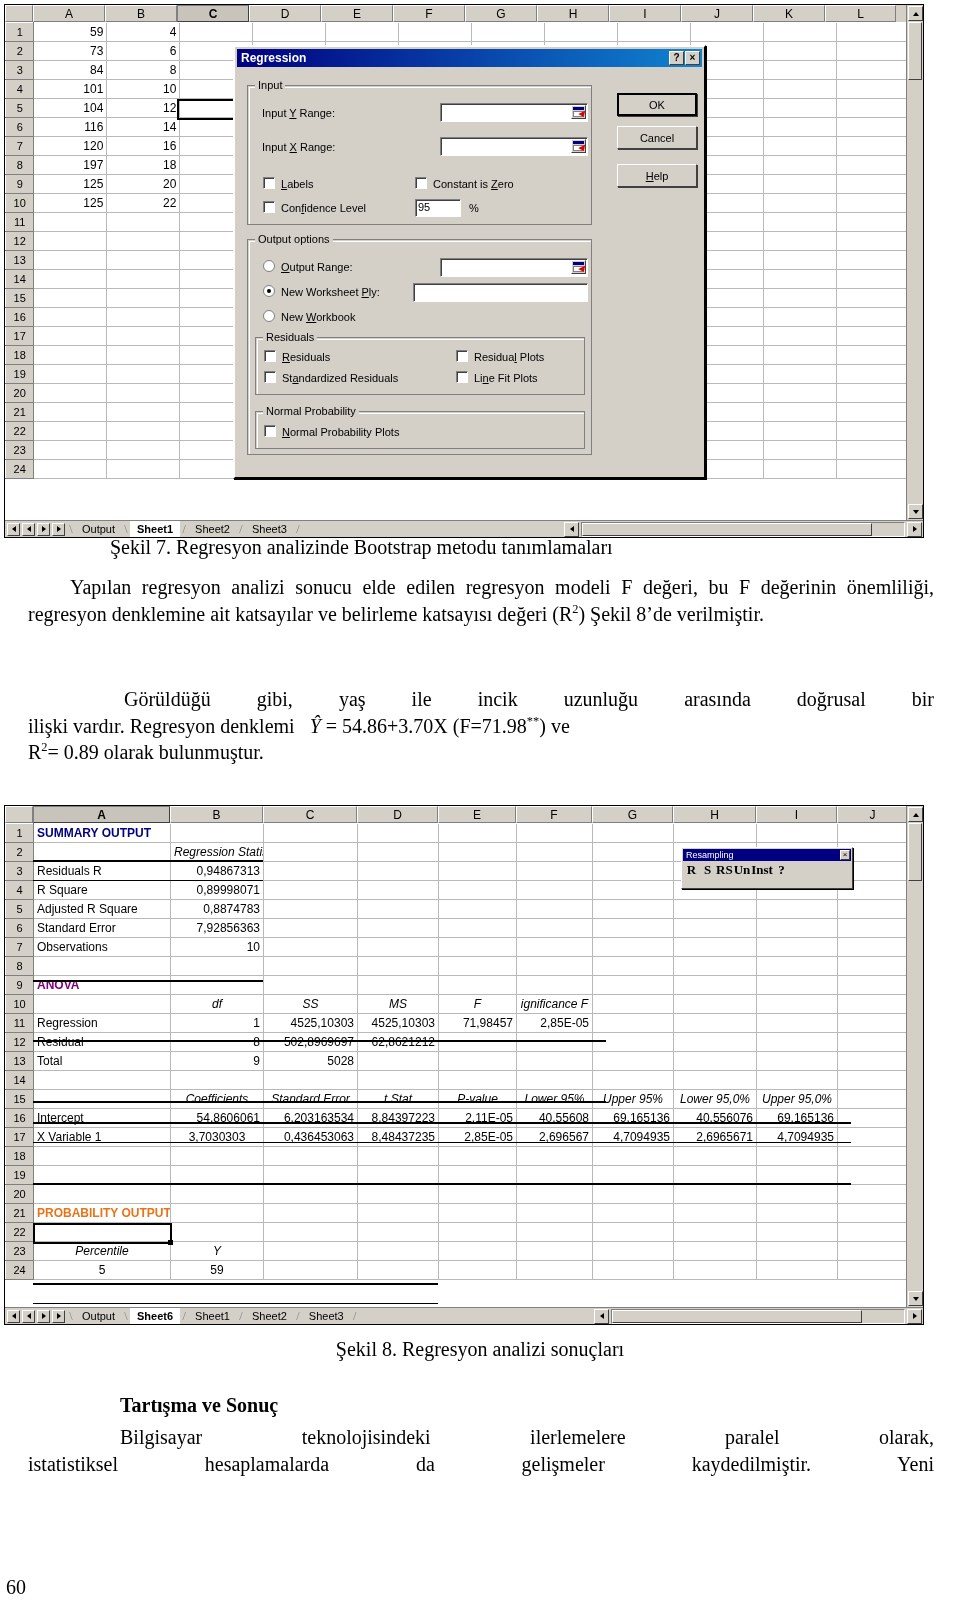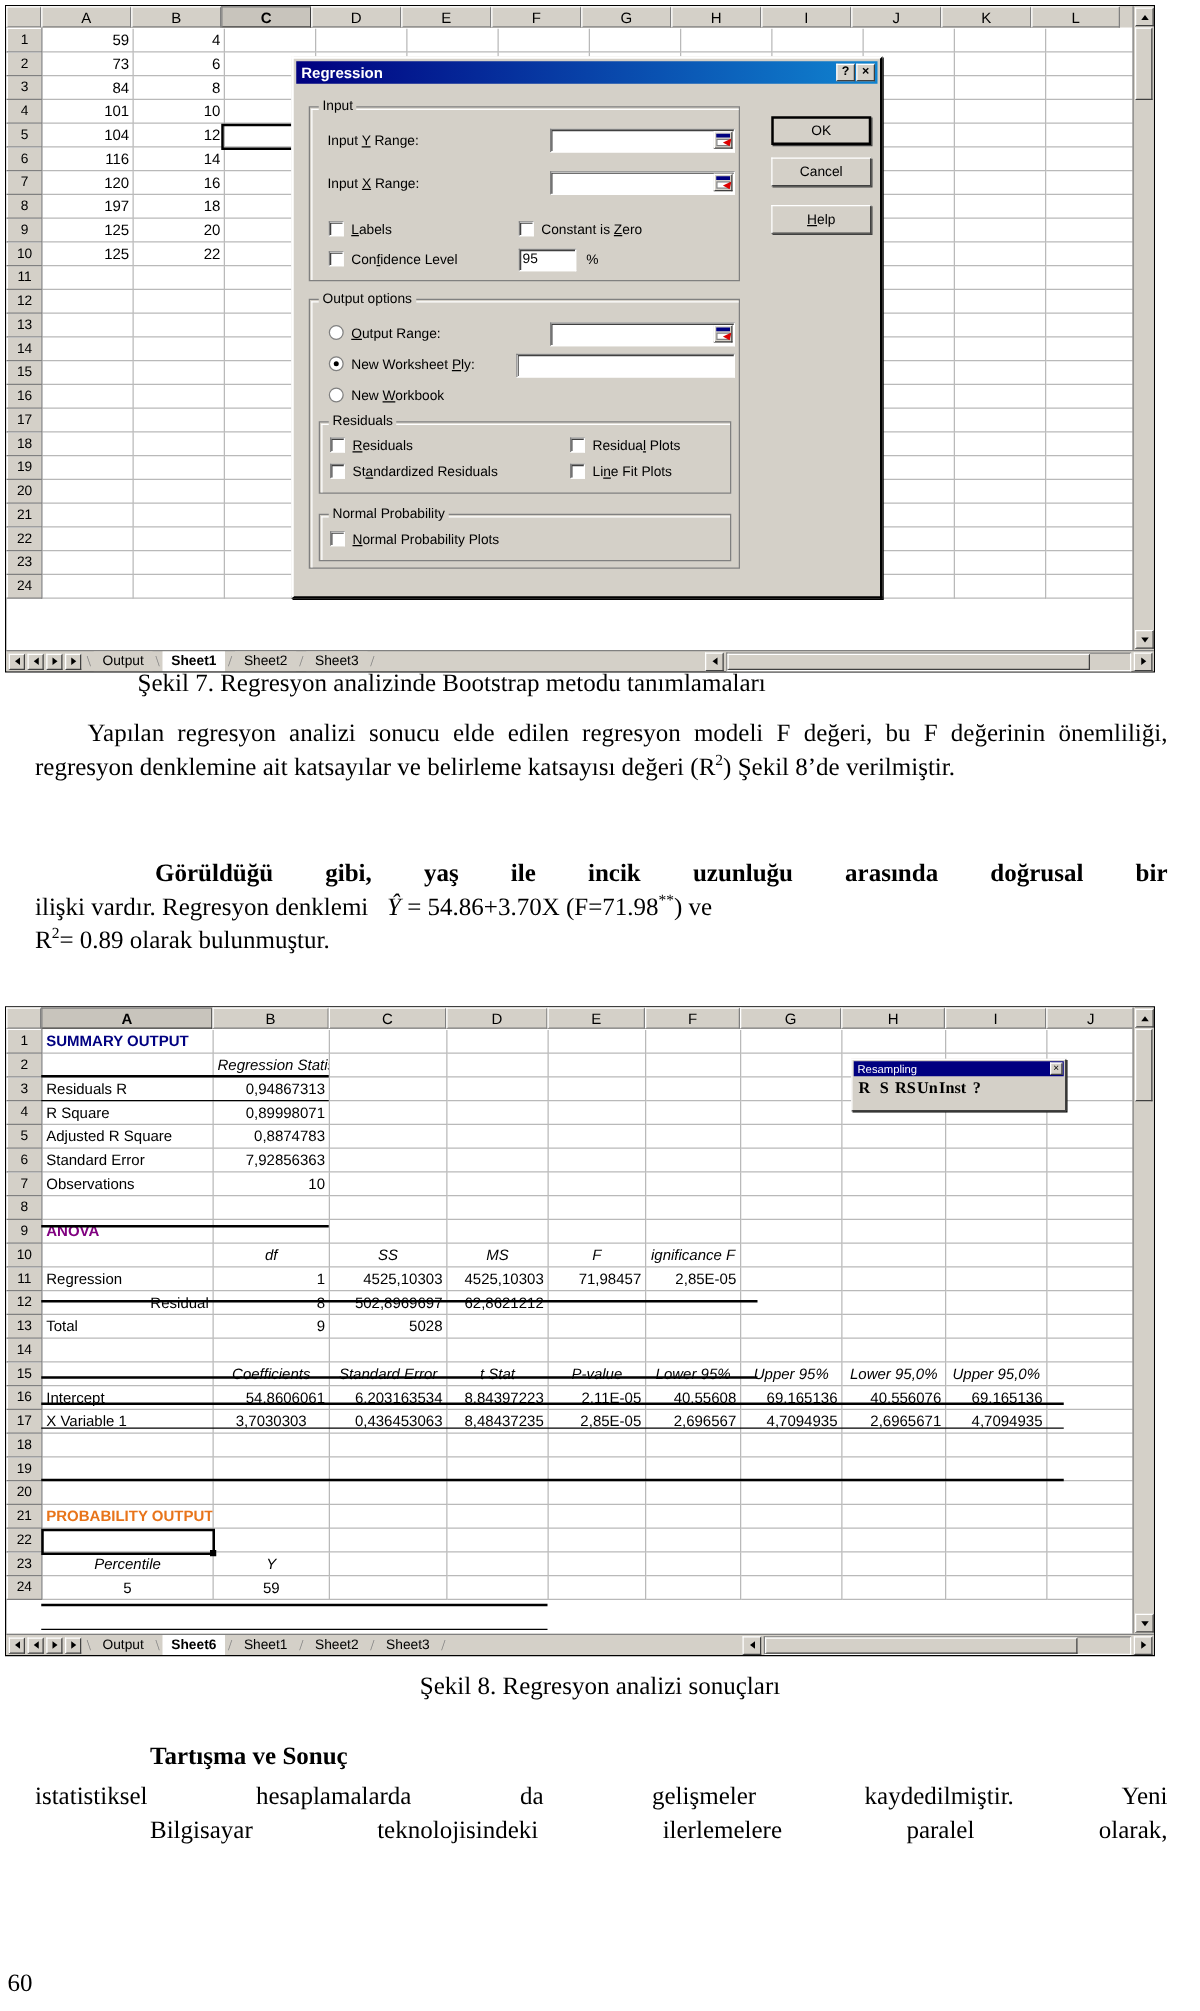--- a/index.html
+++ b/index.html
@@ -657,21 +657,21 @@
     </div>
   </div>
 
   <div class="caption" style="position:absolute;left:110px;top:536px;width:760px;text-align:left;">Şekil 7. Regresyon analizinde Bootstrap metodu tanımlamaları</div>
 
   <div class="prose" style="position:absolute;left:28px;top:574px;width:906px;text-align:justify;">
     <span style="display:inline-block;width:42px;"></span><span>Yapılan regresyon analizi sonucu elde edilen regresyon modeli F değeri, bu F değerinin önemliliği, regresyon denklemine ait katsayılar ve belirleme katsayısı değeri (R</span><sup>2</sup><span>) Şekil 8’de verilmiştir.</span>
   </div>
 
   <div class="prose" style="position:absolute;left:28px;top:686px;width:906px;">
-    <div class="just" style="padding-left:96px;font-weight:bold;">
+    <div class="just" style="padding-left:96px;">
       <span>Görüldüğü gibi, yaş ile incik uzunluğu arasında doğrusal bir</span>
     </div>
     <div style="white-space:nowrap;">
       <span>ilişki vardır. Regresyon denklemi</span>&nbsp;&nbsp;
       <span class="ital">Ŷ</span>
       <span>= 54.86+3.70X   (F=71.98</span><sup>**</sup><span>) ve</span>
     </div>
     <div>
       <span>R</span><sup>2</sup><span>= 0.89 olarak bulunmuştur.</span>
     </div>
@@ -833,21 +833,21 @@
             <div class="xl-cell" style="width:81px;text-align:right;">4525,10303</div>
             <div class="xl-cell" style="width:78px;text-align:right;">71,98457</div>
             <div class="xl-cell" style="width:76px;text-align:right;">2,85E-05</div>
             <div class="xl-cell" style="width:81px;"></div>
             <div class="xl-cell" style="width:83px;"></div>
             <div class="xl-cell" style="width:81px;"></div>
             <div class="xl-cell" style="width:71px;"></div>
           </div>
           <div class="xl-row">
             <div class="xl-cell xl-rowhdr" style="width:28px;">12</div>
-            <div class="xl-cell" style="width:137px;text-align:right;">Residual</div>
+            <div class="xl-cell" style="width:137px;text-align:left;">Residual</div>
             <div class="xl-cell" style="width:93px;text-align:right;">8</div>
             <div class="xl-cell" style="width:94px;text-align:right;">502,8969697</div>
             <div class="xl-cell" style="width:81px;text-align:right;">62,8621212</div>
             <div class="xl-cell" style="width:78px;text-align:right;"></div>
             <div class="xl-cell" style="width:76px;text-align:right;"></div>
             <div class="xl-cell" style="width:81px;"></div>
             <div class="xl-cell" style="width:83px;"></div>
             <div class="xl-cell" style="width:81px;"></div>
             <div class="xl-cell" style="width:71px;"></div>
           </div>
@@ -1073,18 +1073,18 @@
         <div class="sb-btn sb-rt"></div>
       </div>
     </div>
   </div>
 
   <div class="caption" style="position:absolute;left:0;top:1338px;width:960px;">Şekil 8. Regresyon analizi sonuçları</div>
 
   <div class="prose bold" style="position:absolute;left:120px;top:1392px;font-weight:bold;">Tartışma ve Sonuç</div>
 
   <div class="prose" style="position:absolute;left:28px;top:1424px;width:906px;">
+    <div class="just" style="padding-left:92px;">Bilgisayar   teknolojisindeki   ilerlemelere   paralel   olarak,</div>
     <div class="just">istatistiksel   hesaplamalarda   da   gelişmeler   kaydedilmiştir.   Yeni</div>
-    <div class="just" style="padding-left:92px;">Bilgisayar   teknolojisindeki   ilerlemelere   paralel   olarak,</div>
   </div>
 
   <div class="pno">60</div>
 </div>
 
 </body></html>

